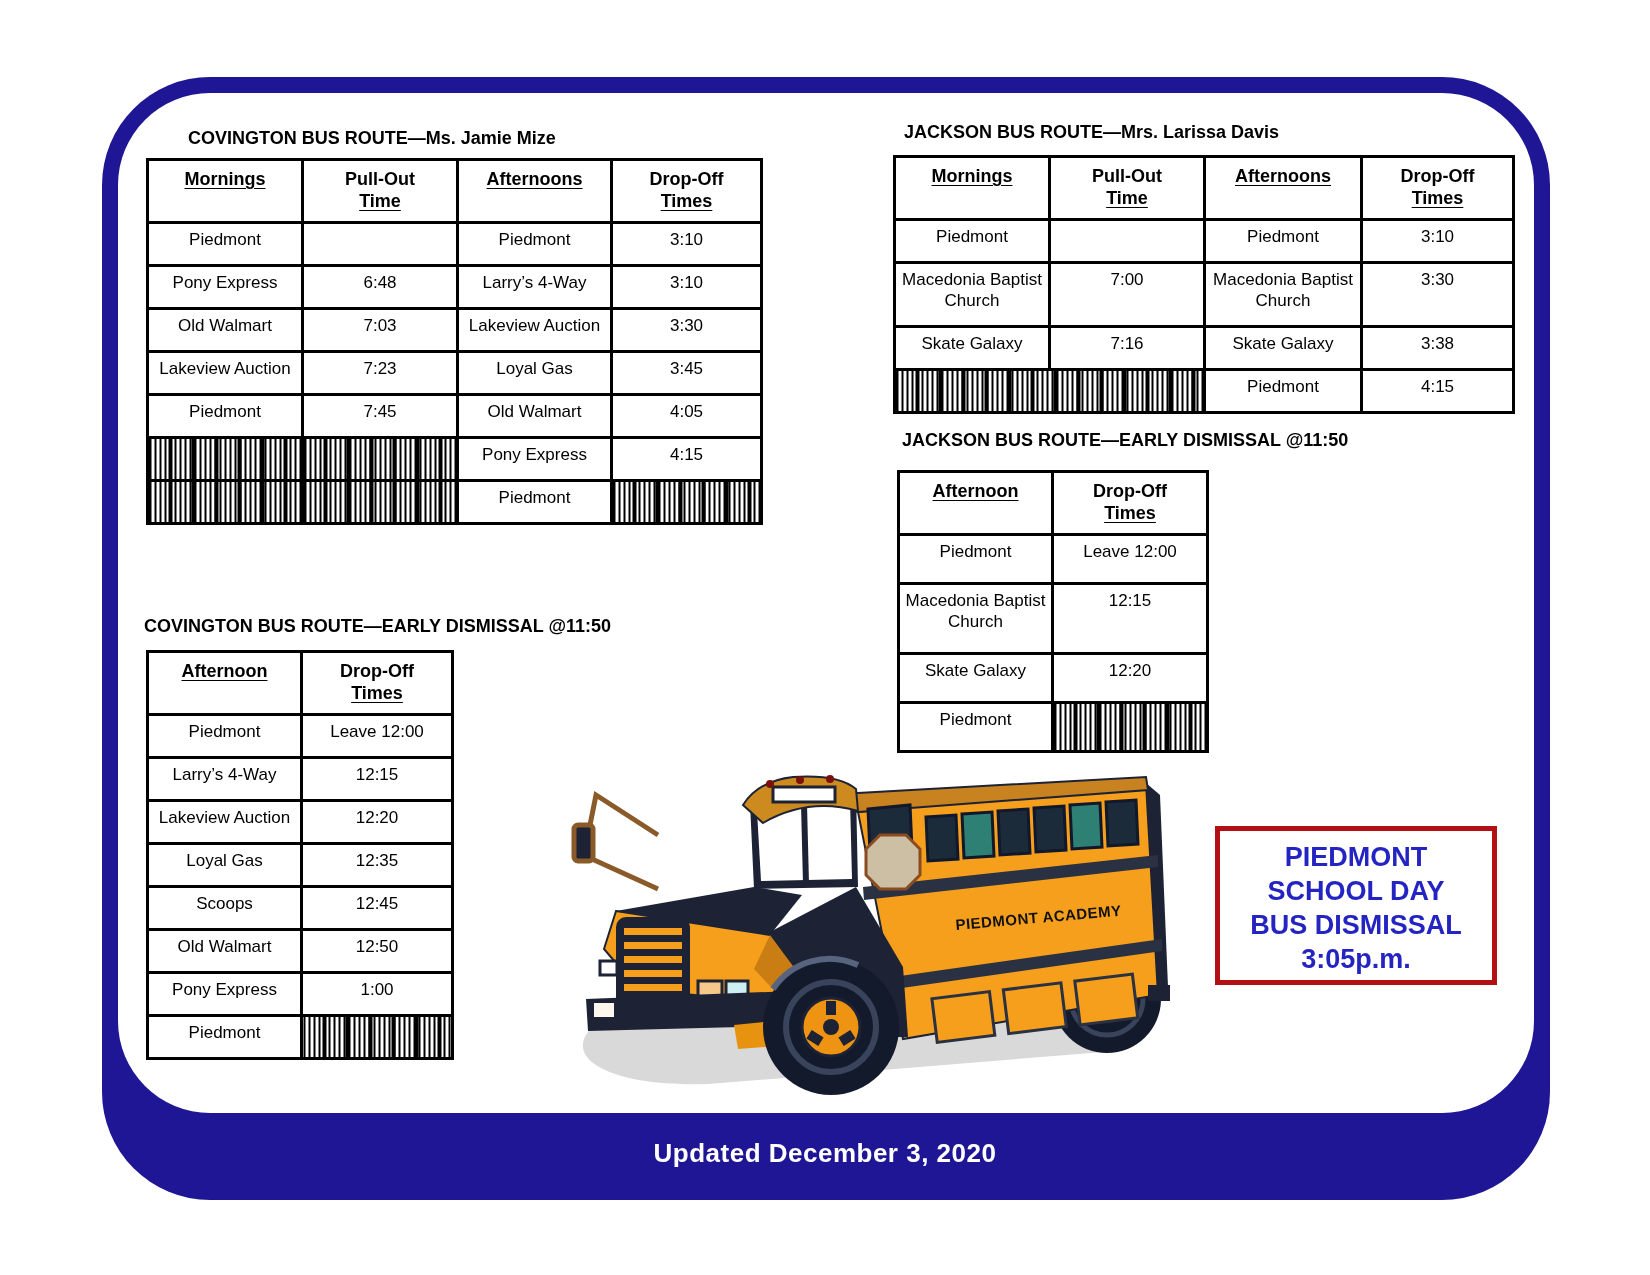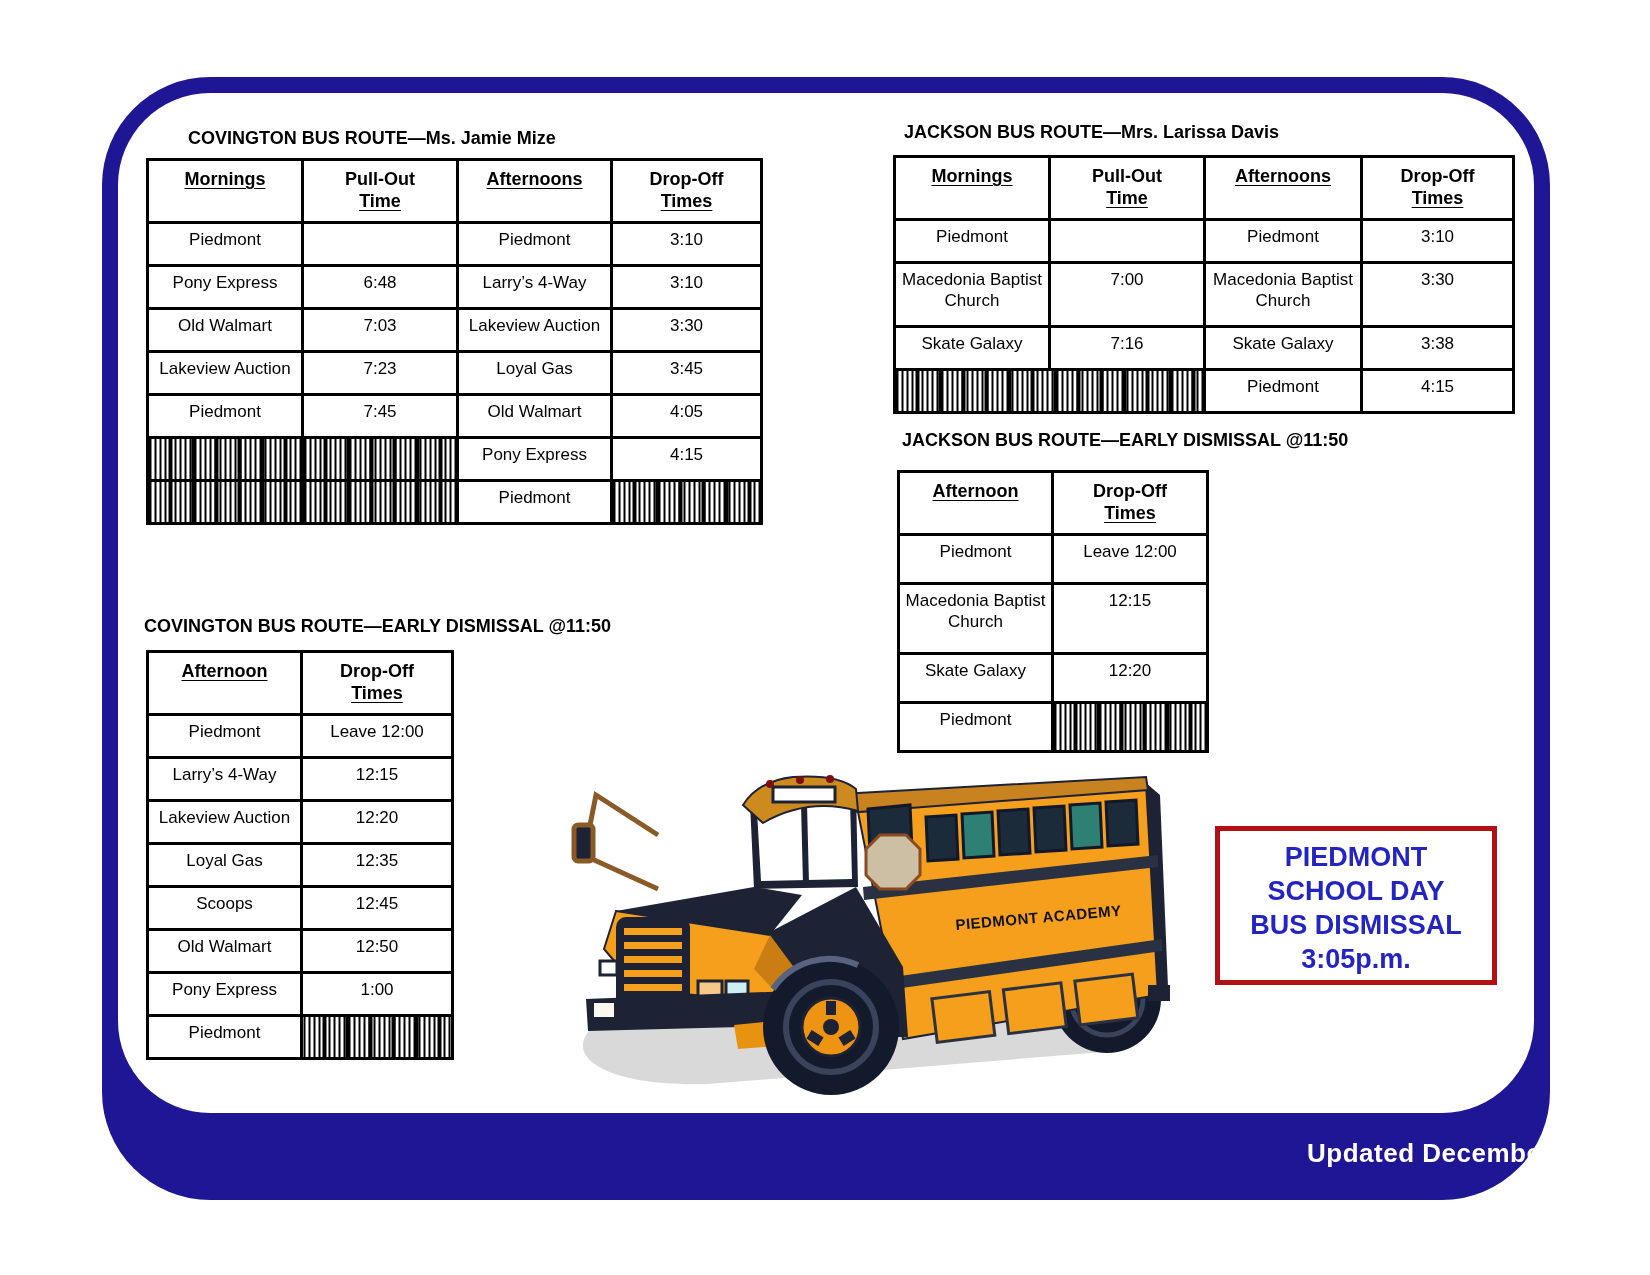--- a/index.html
+++ b/index.html
@@ -4,21 +4,21 @@
 <style>
   html,body{margin:0;padding:0;background:#ffffff;}
   body{width:1650px;height:1275px;position:relative;overflow:hidden;
        font-family:"Liberation Sans","DejaVu Sans",sans-serif;color:#000;}
 
   
   .frame{position:absolute;left:102px;top:77px;width:1448px;height:1123px;
          background:#1e1694;border-radius:108px;}
   .frame-inner{position:absolute;left:16px;top:16px;width:1416px;height:1020px;
          background:#ffffff;border-radius:92px;}
-  .updated{position:absolute;left:0;right:0;top:1138px;text-align:right;
+  .updated{position:absolute;left:0;right:0;top:1138px;text-align:center;
          color:#ffffff;font-size:26px;font-weight:bold;letter-spacing:.5px;}
 
   
   .sec-title{position:absolute;font-size:18px;font-weight:bold;white-space:nowrap;}
 
   
   .tbl{position:absolute;}
   .tbl table{border-collapse:collapse;table-layout:fixed;border:2px solid #15803d;}
   .tbl th,.tbl td{border:3px solid #000;text-align:center;vertical-align:top;
        background:#fff;overflow:hidden;}

